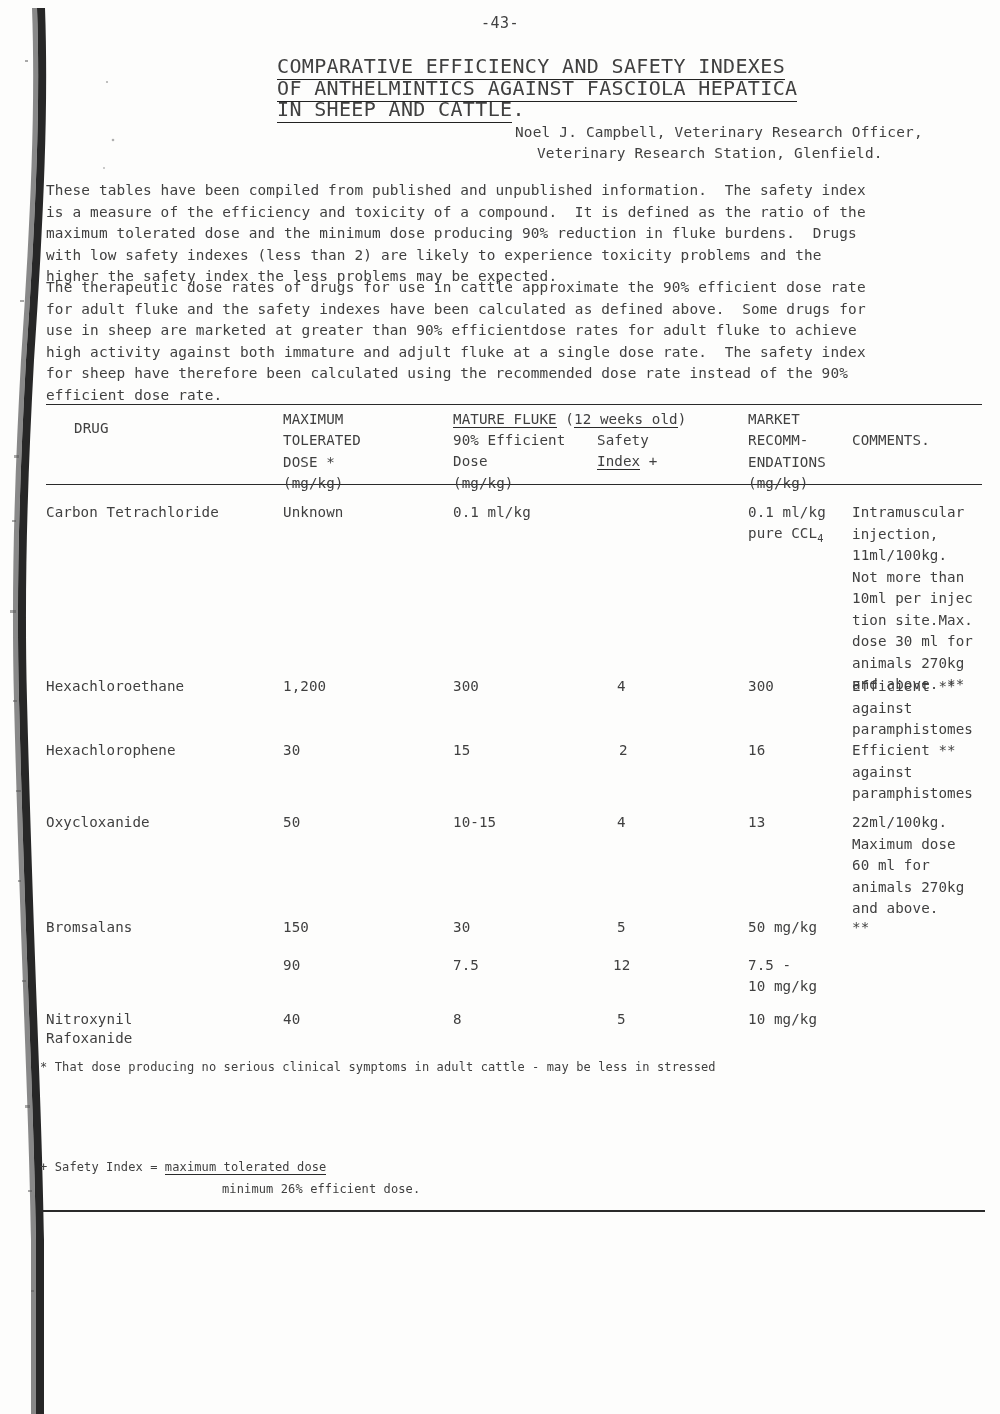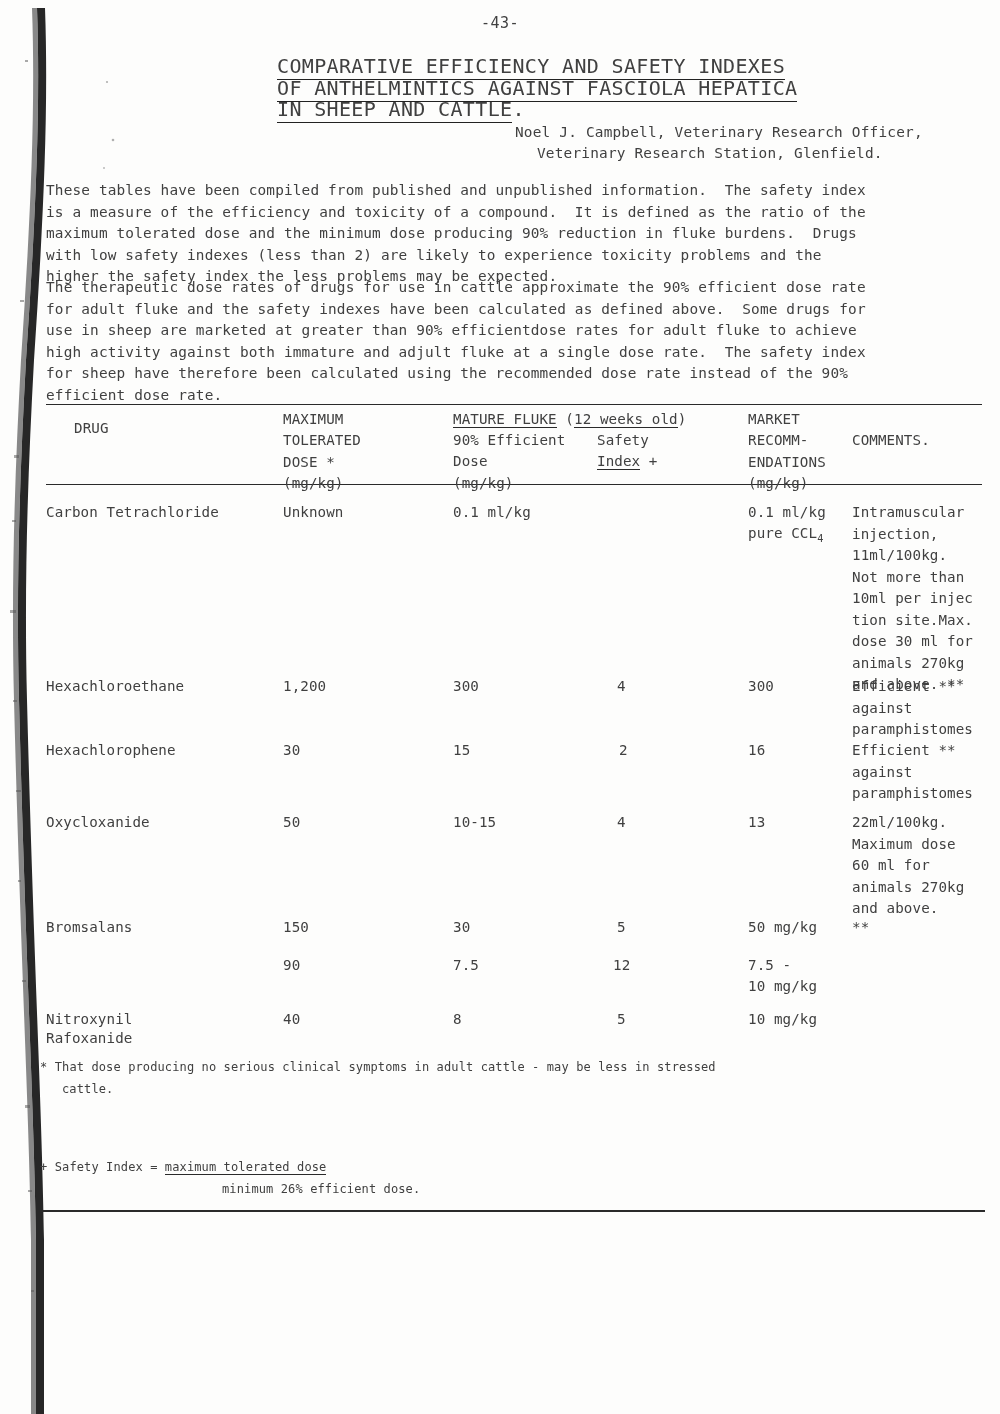--- a/index.html
+++ b/index.html
@@ -264,18 +264,18 @@
   <div class="cell c-safety" style="top:955px;left:613px;">12</div>
   <div class="cell c-market" style="top:955px;">7.5 -</div>
   <div class="cell c-market" style="top:976px;">10 mg/kg</div>
 
   <div class="cell c-drug" style="top:1009px;">Nitroxynil</div>
   <div class="cell c-max" style="top:1009px;">40</div>
   <div class="cell c-eff" style="top:1009px;">8</div>
   <div class="cell c-safety" style="top:1009px;left:617px;">5</div>
   <div class="cell c-market" style="top:1009px;">10 mg/kg</div>
 
-  <div class="foot" id="foot1"><span>* That dose producing no serious clinical symptoms in adult cattle - may be less in stressed</span><span class="ind">cattle.</span></div>
+  <div class="foot" id="foot1"><span>* That dose producing no serious clinical symptoms in adult cattle - may be less in stressed</span></div>
 
 
   <div class="foot" id="foot3"><span>+ Safety Index = </span><span class="ul">maximum tolerated dose</span><span class="frac">minimum 26% efficient dose.</span></div>
 
 </div>
 
 </body></html>

